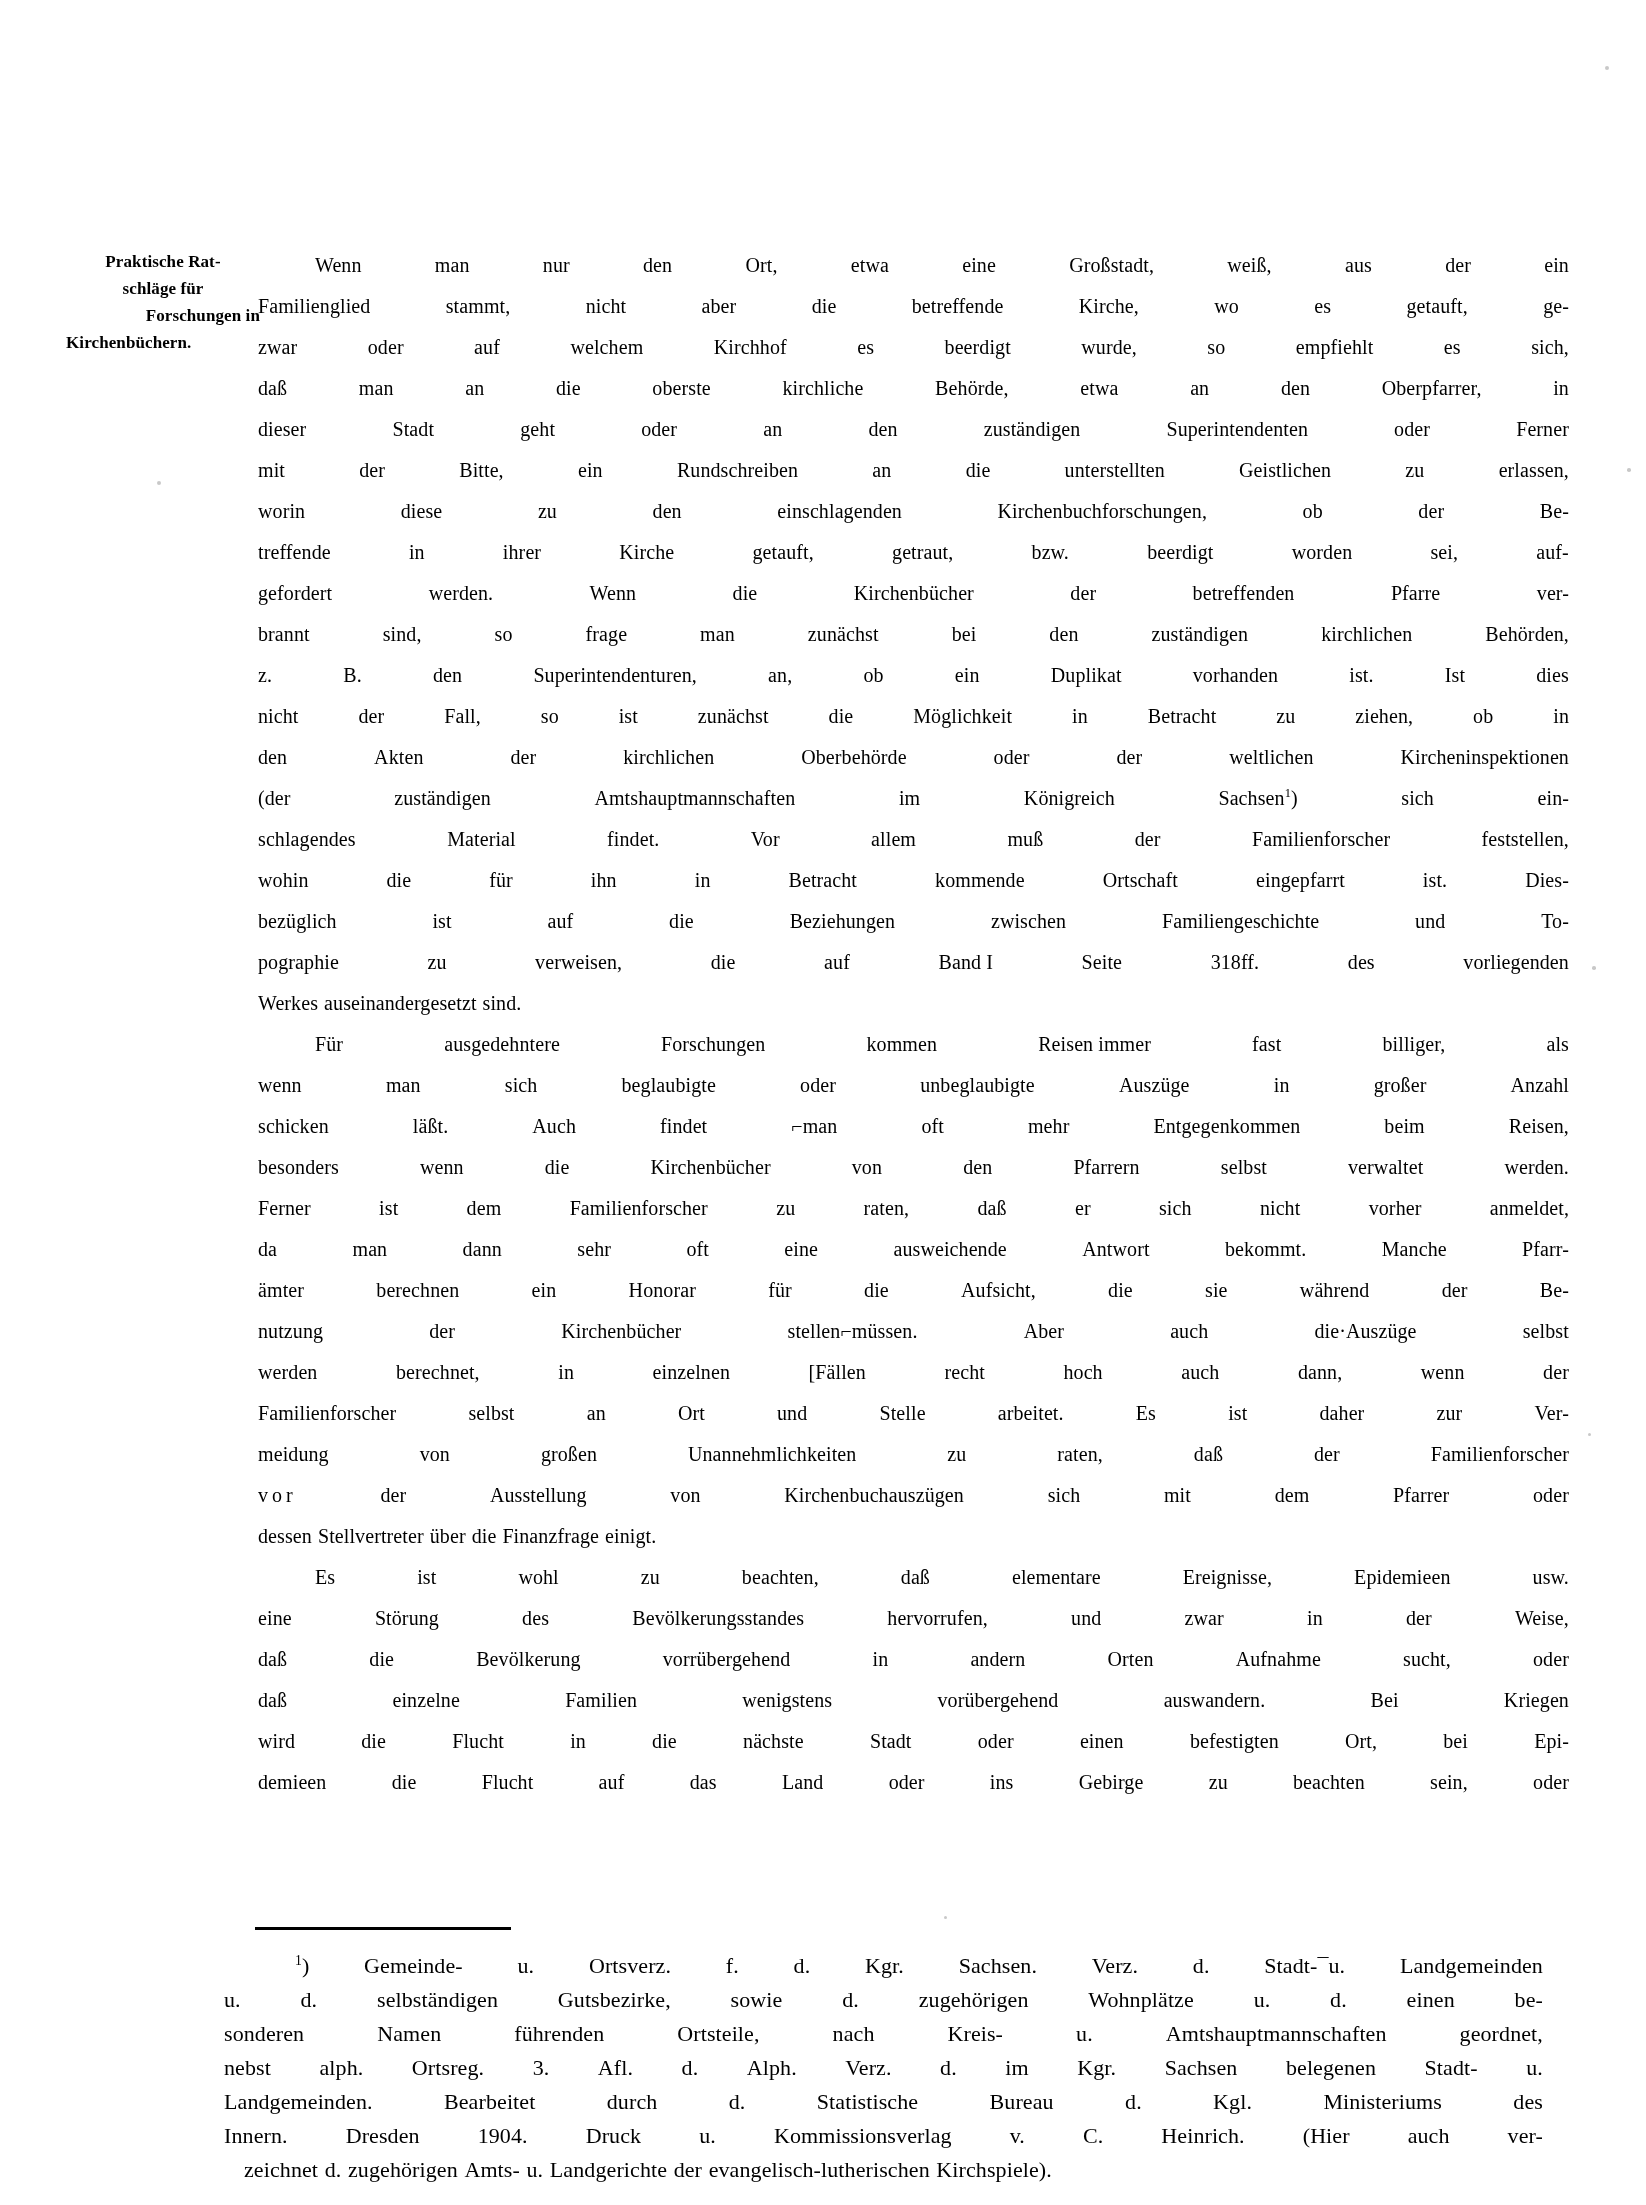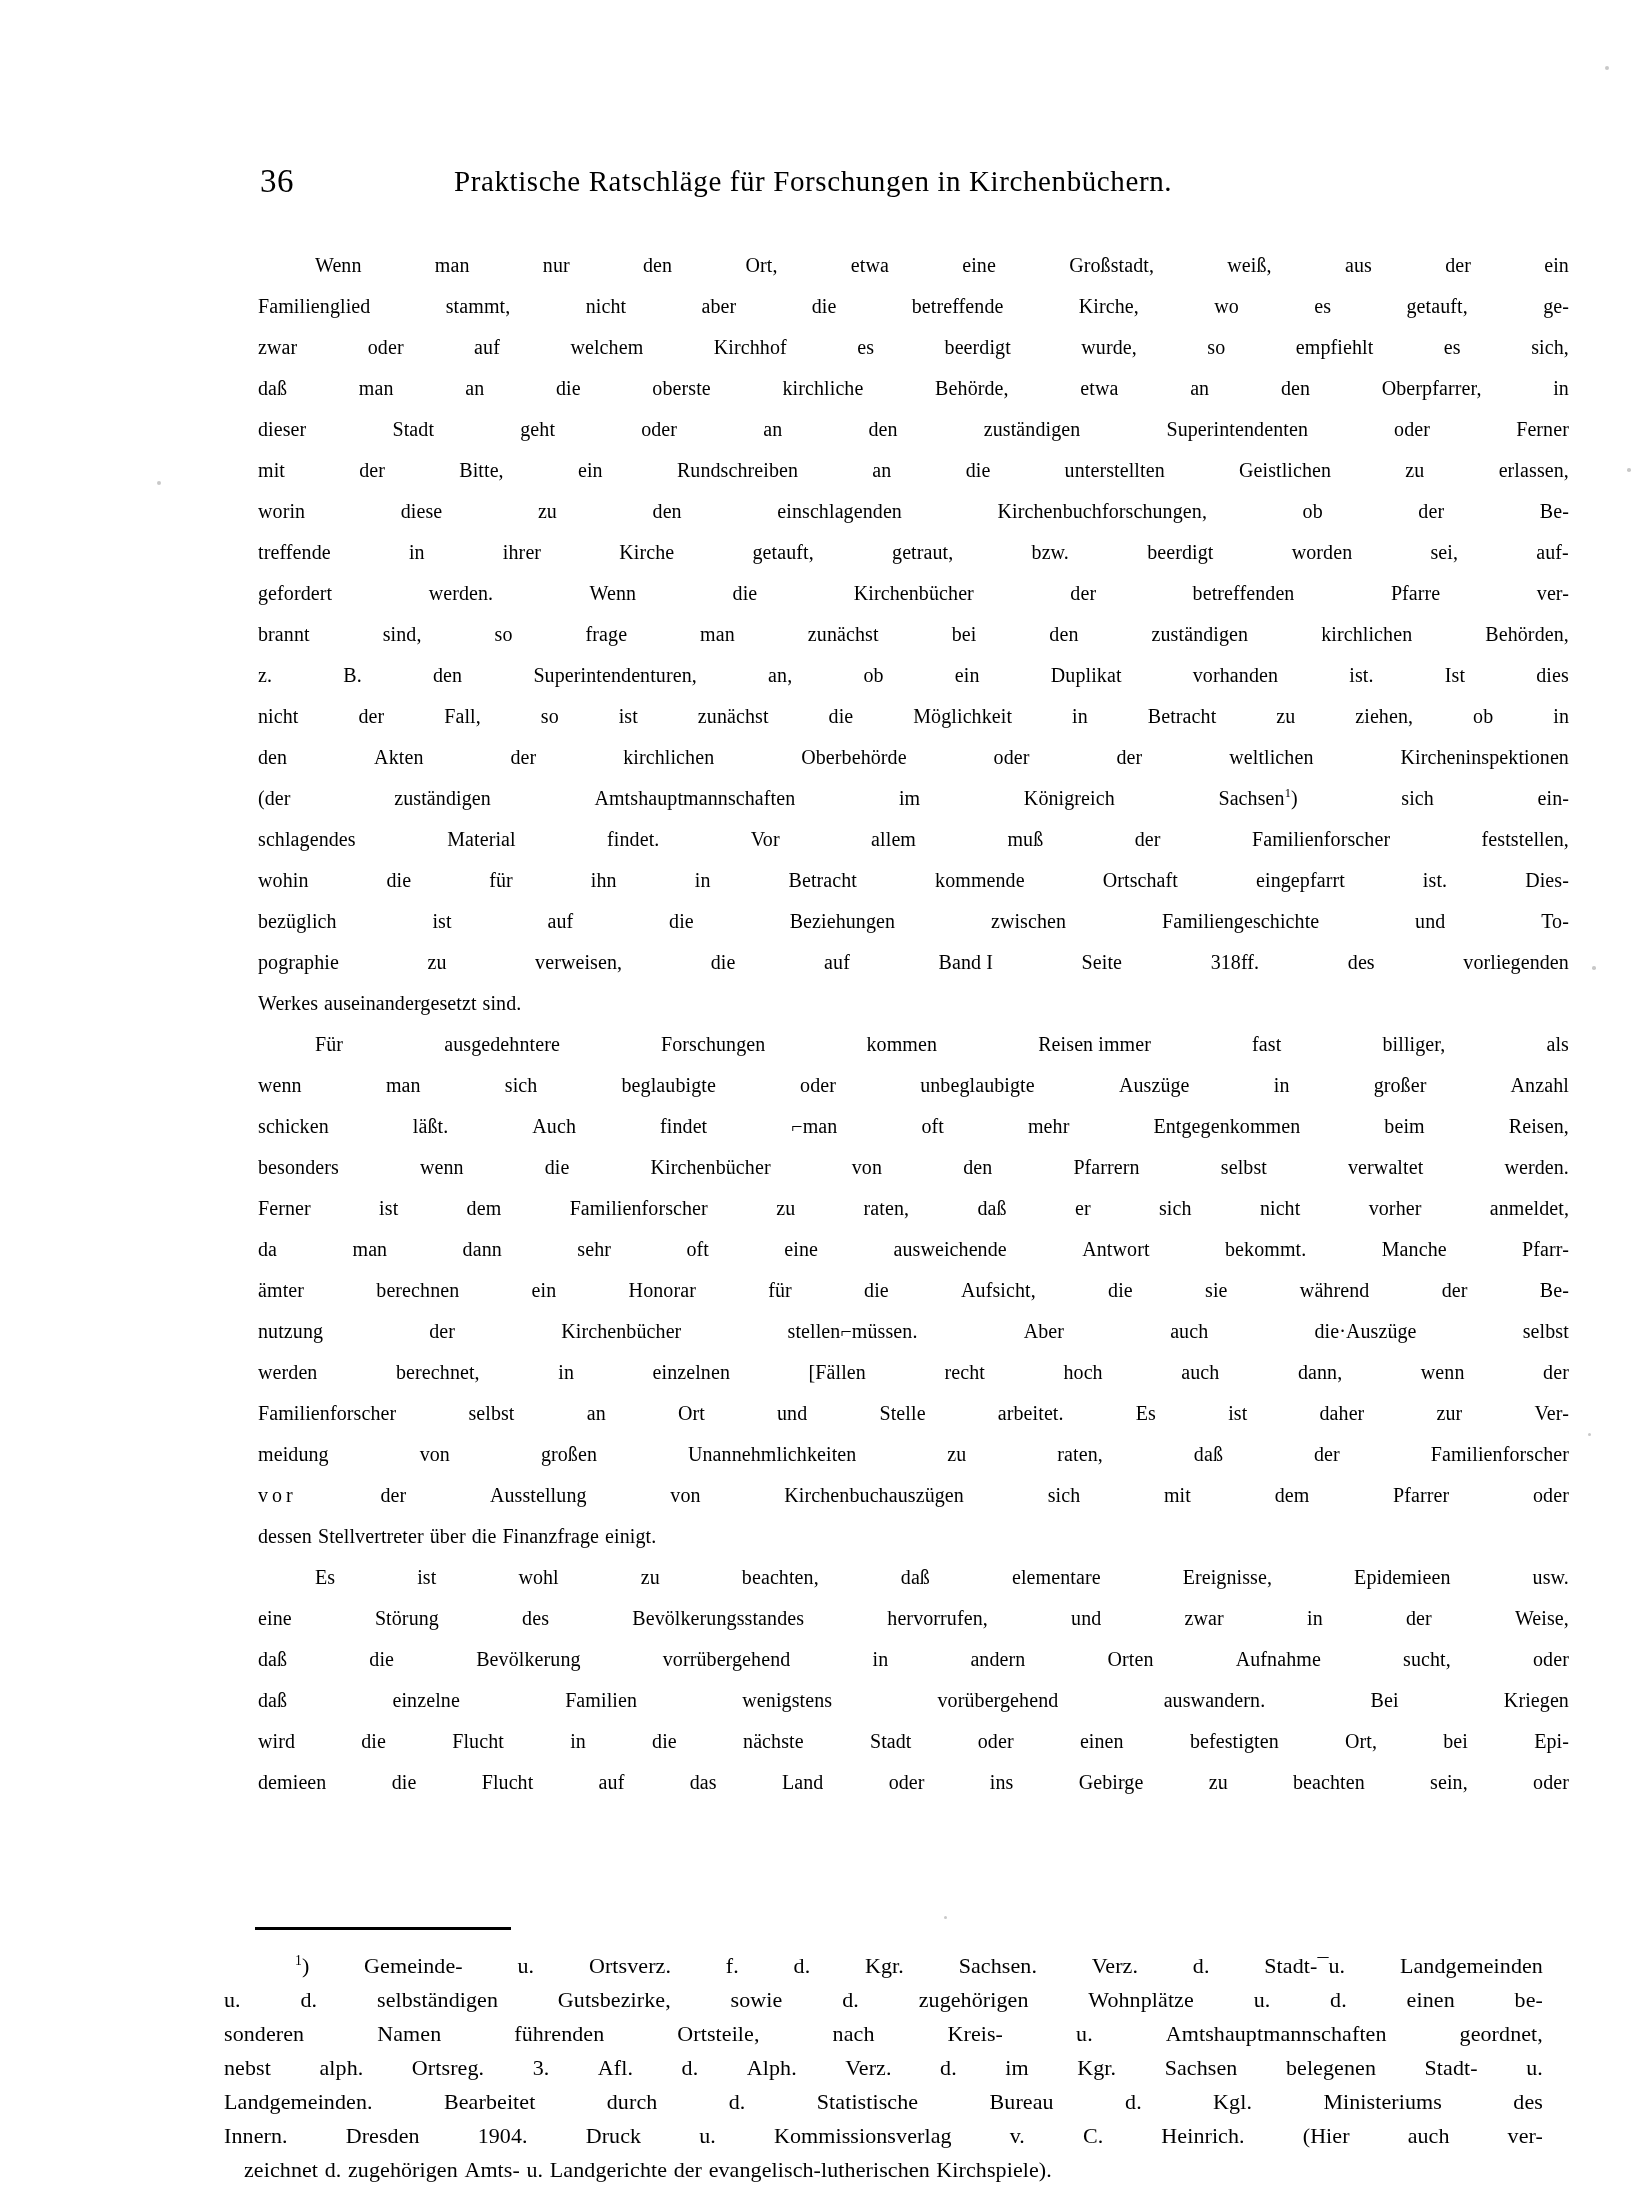--- a/index.html
+++ b/index.html
@@ -145,25 +145,27 @@
 <div class="page">
 
   <div class="speck" style="left:1605px; top:66px; width:4.4px; height:4.4px;"></div>
   <div class="speck" style="left:157px; top:481px; width:4px; height:4px;"></div>
   <div class="speck" style="left:1627px; top:468px; width:3.5px; height:3.5px;"></div>
   <div class="speck" style="left:1592px; top:966px; width:3.5px; height:3.5px;"></div>
 
   <div class="speck" style="left:944px; top:1916px; width:3.1px; height:3.1px;"></div>
   <div class="speck" style="left:1588px; top:1433px; width:3.1px; height:3.1px;"></div>
 
-  <div class="running-head">
-    <div class="folio">36</div>
-    <div class="head-title">Praktische Ratschläge für Forschungen in Kirchenbüchern.</div>
-  </div>
-
+
+  <div class="sidenote" id="sidenote">
+      <span class="ln ln-1">Praktische Rat-</span>
+      <span class="ln ln-2">schläge für</span>
+      <span class="ln ln-3">Forschungen in</span>
+      <span class="ln ln-4">Kirchenbüchern.</span>
+    </div>
 
   <div class="textblock" id="textblock">
       <div class="tline indent just">
         <span class="w">Wenn</span>
         <span class="w">man</span>
         <span class="w">nur</span>
         <span class="w">den</span>
         <span class="w">Ort,</span>
         <span class="w">etwa</span>
         <span class="w">eine</span>

